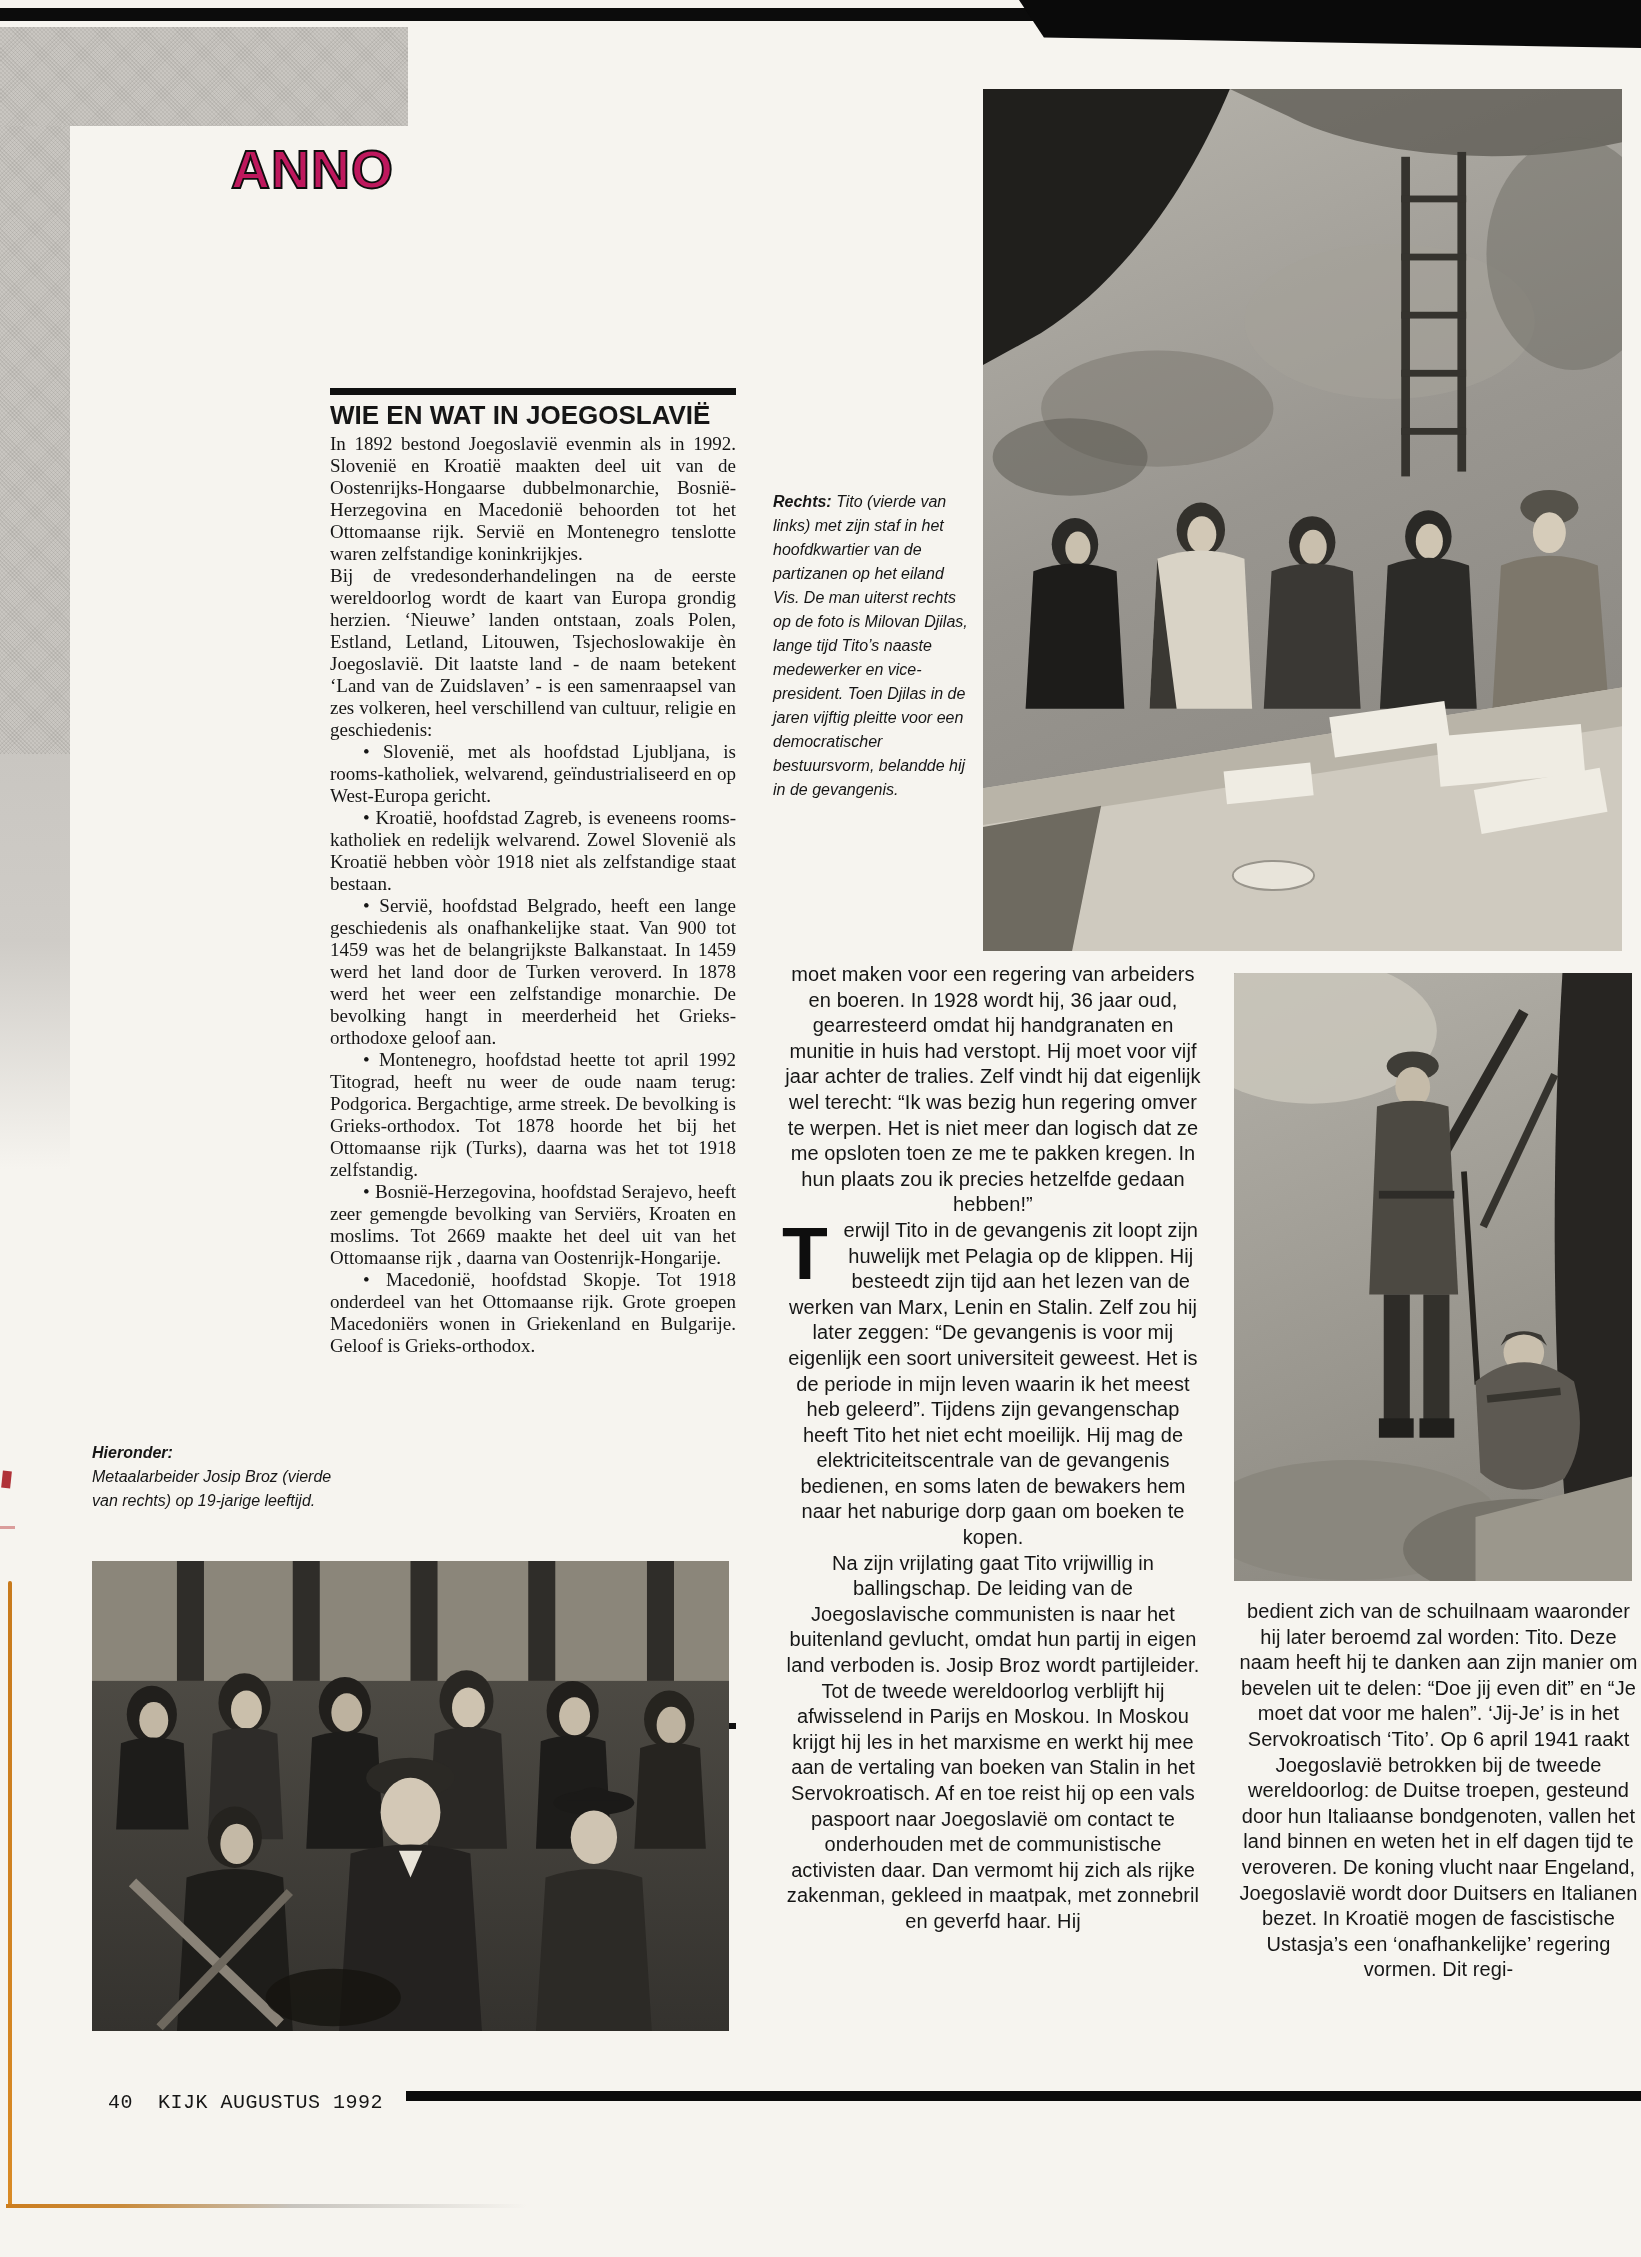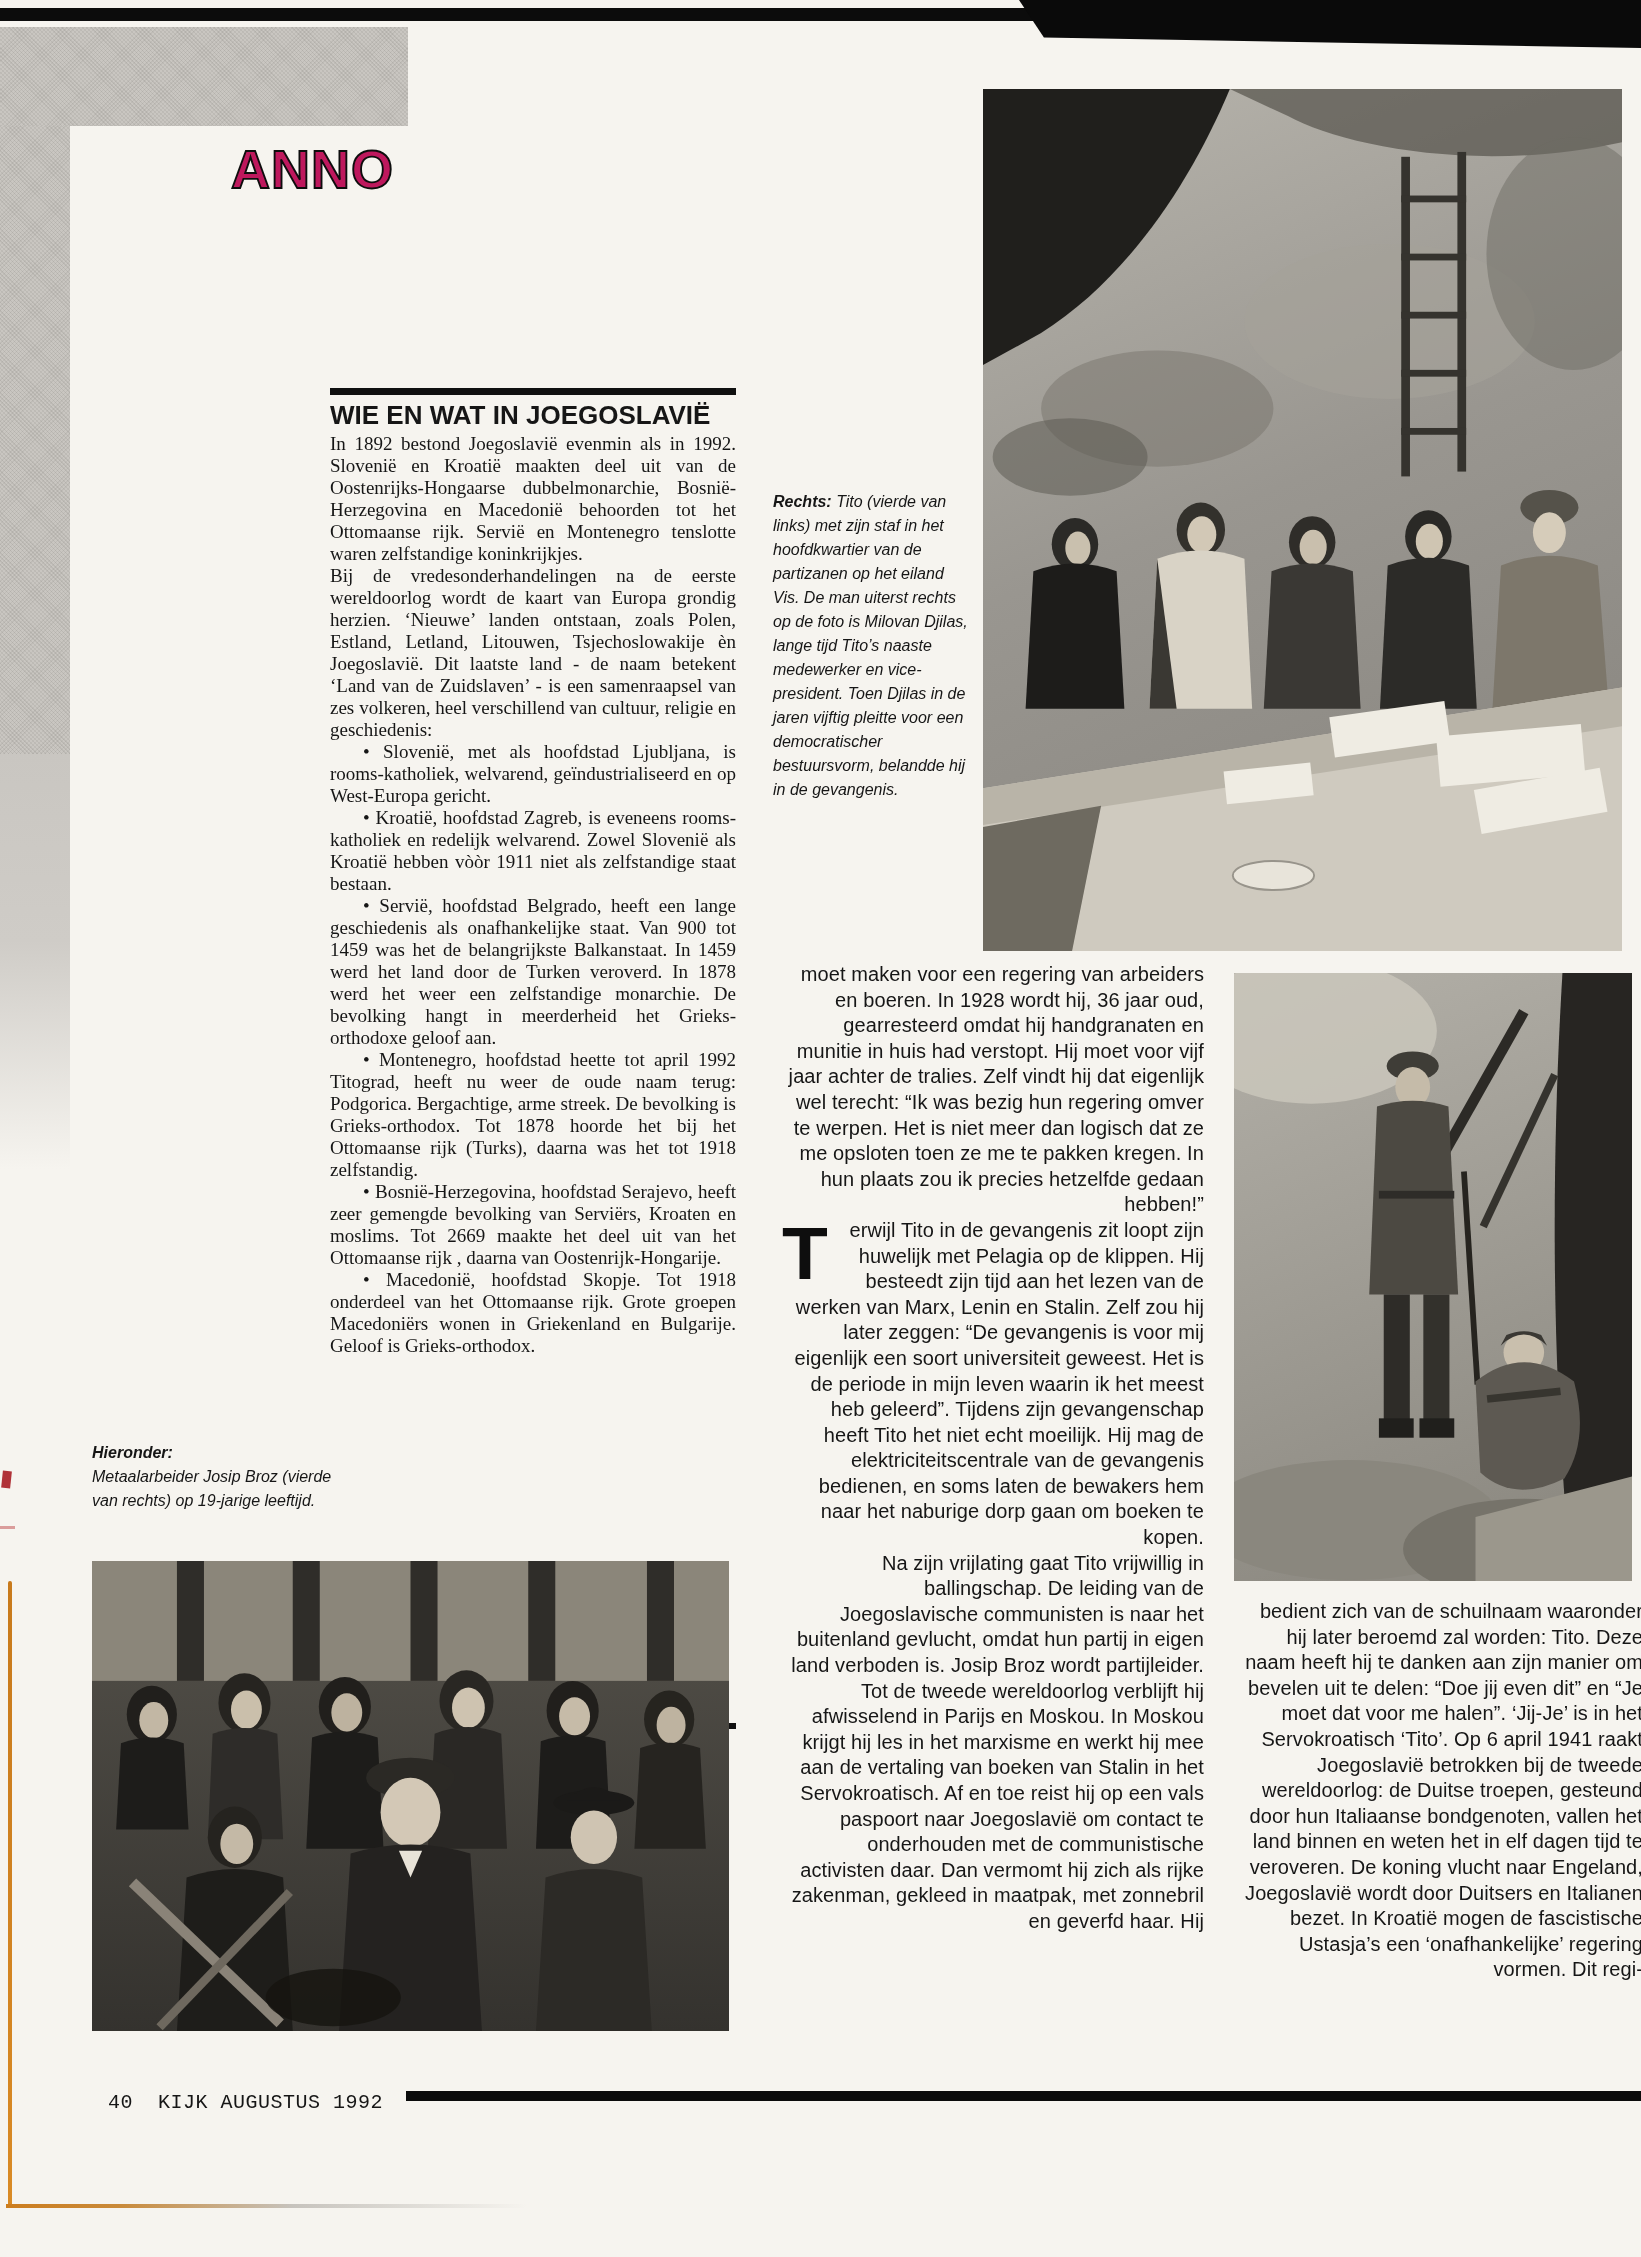--- a/index.html
+++ b/index.html
@@ -47,21 +47,21 @@
   .infobox p.bullet{text-indent:33px;}
 
   
   .caption{position:absolute;font-style:italic;font-size:16px;line-height:24px;}
   .caption .lead{font-weight:bold;}
   .caption-right{left:773px;top:490px;width:201px;}
   .caption-bottom{left:92px;top:1441px;width:253px;line-height:24px;}
   .caption-bottom .lead{display:block;}
 
   
-  .col{position:absolute;font-size:20px;line-height:25.6px;letter-spacing:0.1px;text-align:right;}
+  .col{position:absolute;font-size:20px;line-height:25.6px;letter-spacing:0.1px;text-align:center;}
   .col p{margin:0;}
   .col-middle{left:782px;top:962px;width:422px;}
   .col-right{left:1234px;top:1599px;width:409px;}
   .dropcap{
     float:left;font-size:75px;line-height:60px;font-weight:bold;color:#0e0e0e;
     margin:4.8px 9.7px 0 0;
   }
 
   
   .photo{position:absolute;display:block;}
@@ -92,21 +92,21 @@
   <div class="orange-hline"></div>
 
   <h1 class="masthead">ANNO</h1>
 
   <section class="infobox">
     <div class="rule-top"></div>
     <h2>WIE EN WAT IN JOEGOSLAVIË</h2>
     <p>In 1892 bestond Joegoslavië evenmin als in 1992. Slovenië en Kroatië maakten deel uit van de Oostenrijks-Hongaarse dubbelmonarchie, Bosnië-Herzegovina en Macedonië behoorden tot het Ottomaanse rijk. Servië en Montenegro tenslotte waren zelfstandige koninkrijkjes.</p>
     <p>Bij de vredesonderhandelingen na de eerste wereldoorlog wordt de kaart van Europa grondig herzien. ‘Nieuwe’ landen ontstaan, zoals Polen, Estland, Letland, Litouwen, Tsjechoslowakije èn Joegoslavië. Dit laatste land - de naam betekent ‘Land van de Zuidslaven’ - is een samenraapsel van zes volkeren, heel verschillend van cultuur, religie en geschiedenis:</p>
     <p class="bullet">•  Slovenië, met als hoofdstad Ljubljana, is rooms-katholiek, welvarend, geïndustrialiseerd en op West-Europa gericht.</p>
-    <p class="bullet">•  Kroatië, hoofdstad Zagreb, is eveneens rooms-katholiek en redelijk welvarend. Zowel Slovenië als Kroatië hebben vòòr 1911 niet als zelfstandige staat bestaan.</p>
+    <p class="bullet">•  Kroatië, hoofdstad Zagreb, is eveneens rooms-katholiek en redelijk welvarend. Zowel Slovenië als Kroatië hebben vòòr 1918 niet als zelfstandige staat bestaan.</p>
     <p class="bullet">•  Servië, hoofdstad Belgrado, heeft een lange geschiedenis als onafhankelijke staat. Van 900 tot 1459 was het de belangrijkste Balkanstaat. In 1459 werd het land door de Turken veroverd. In 1878 werd het weer een zelfstandige monarchie. De bevolking hangt in meerderheid het Grieks-orthodoxe geloof aan.</p>
     <p class="bullet">•  Montenegro, hoofdstad heette tot april 1992 Titograd, heeft nu weer de oude naam terug: Podgorica. Bergachtige, arme streek. De bevolking is Grieks-orthodox. Tot 1878 hoorde het bij het Ottomaanse rijk (Turks), daarna was het tot 1918 zelfstandig.</p>
     <p class="bullet">•  Bosnië-Herzegovina, hoofdstad Serajevo, heeft zeer gemengde bevolking van Serviërs, Kroaten en moslims. Tot 2669 maakte het deel uit van het Ottomaanse rijk , daarna van Oostenrijk-Hongarije.</p>
     <p class="bullet">•  Macedonië, hoofdstad Skopje. Tot 1918 onderdeel van het Ottomaanse rijk. Grote groepen Macedoniërs wonen in Griekenland en Bulgarije. Geloof is Grieks-orthodox.</p>
     <div class="rule-bottom"></div>
   </section>
 
   <figure class="photo photo-hq" style="margin:0;">
     <svg viewBox="0 0 660 890" preserveAspectRatio="none" aria-hidden="true">
       <defs>

